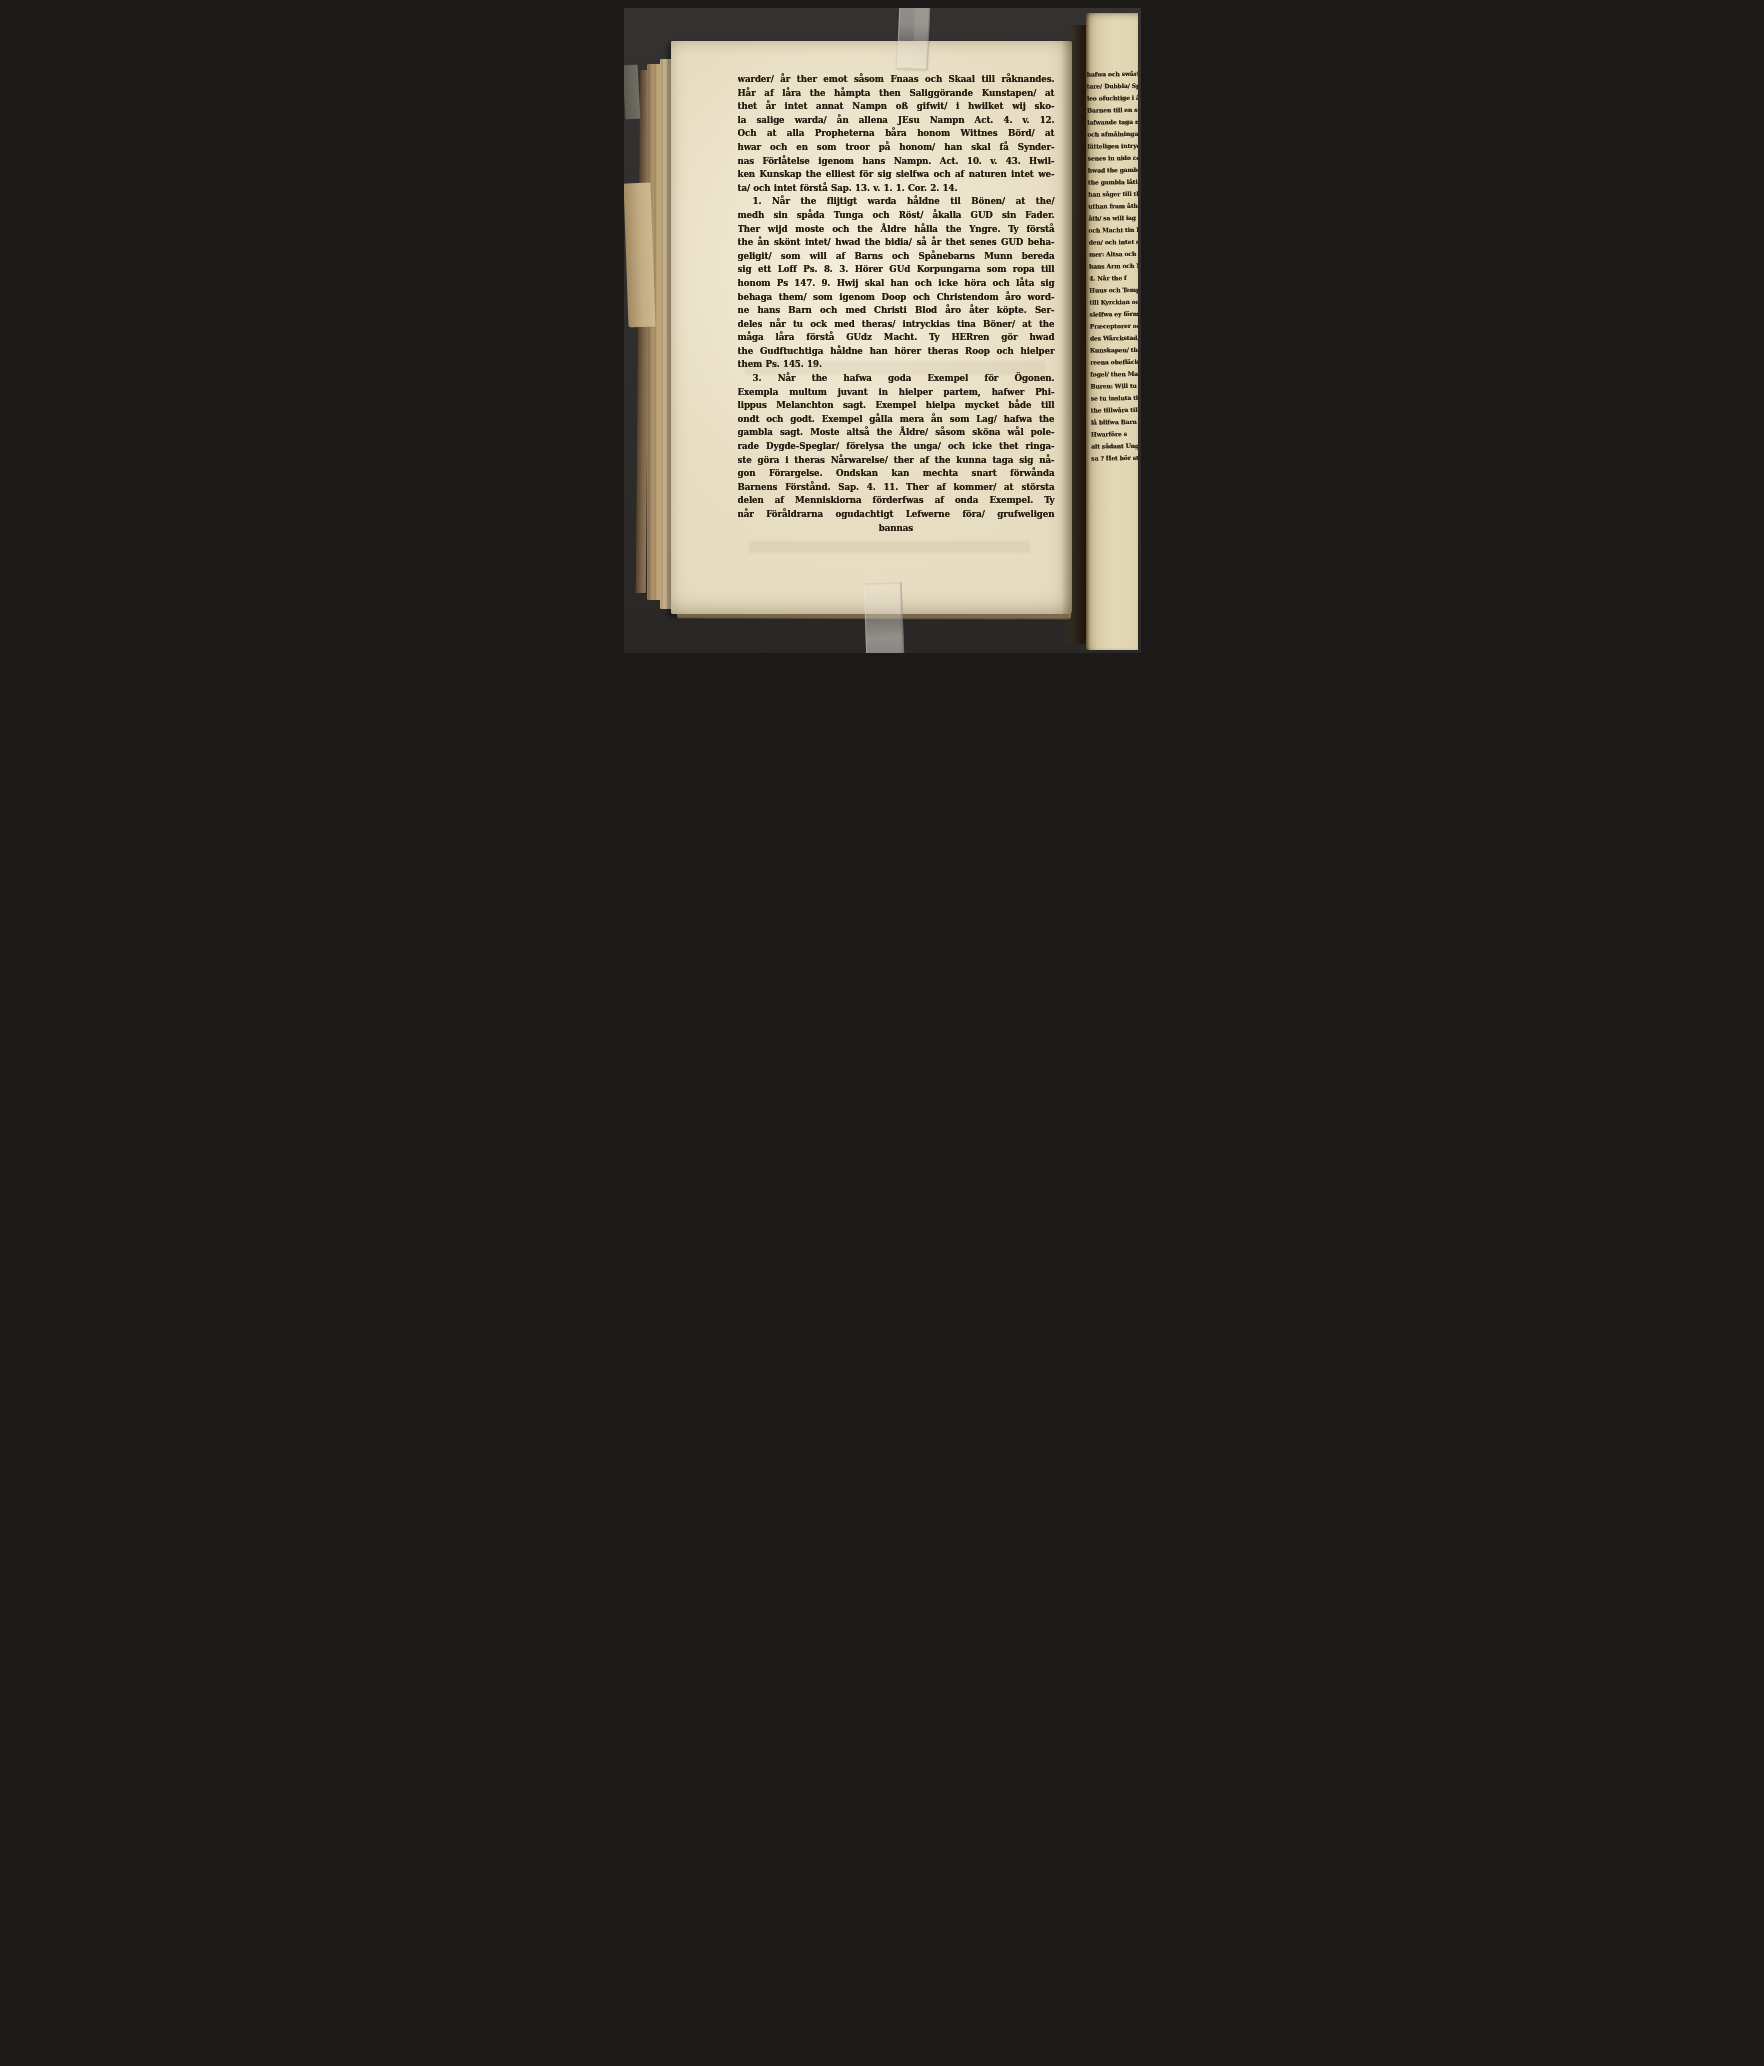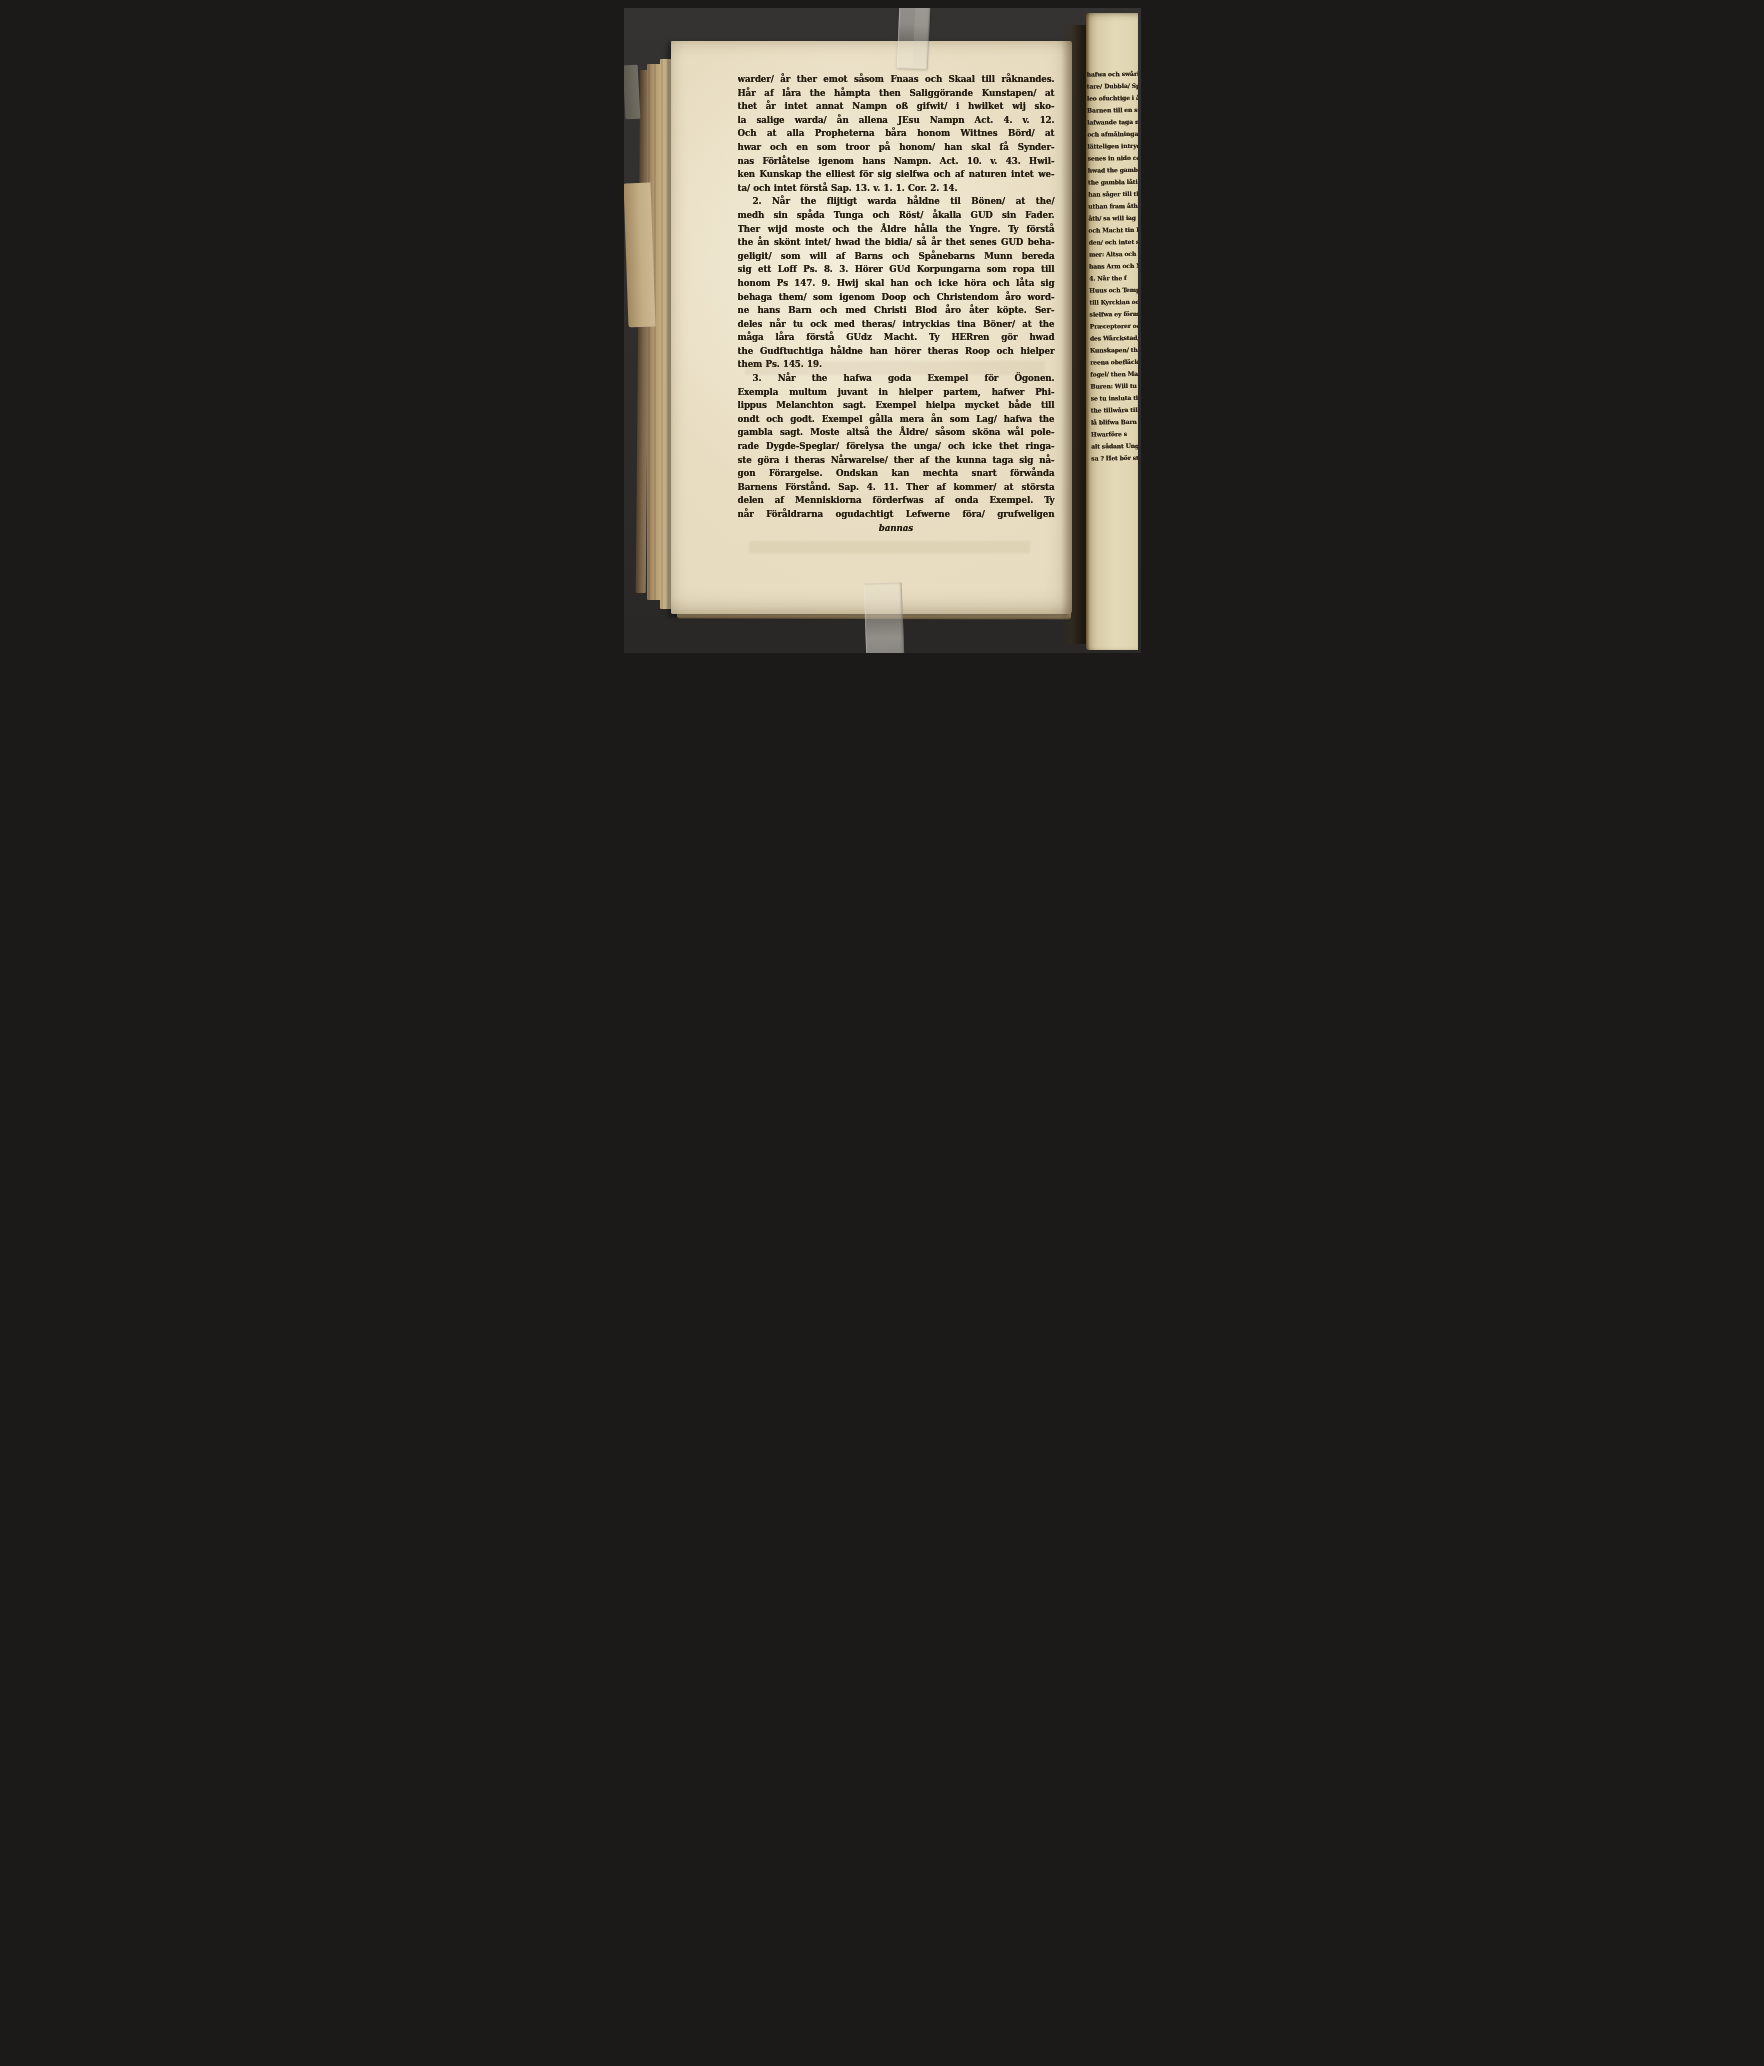--- a/index.html
+++ b/index.html
@@ -43,21 +43,21 @@
   }
   .textblock{position:absolute;left:67px;top:32px;width:317px;color:var(--ink,#221b0f);}
   .tl{
     font-size:8.7px;line-height:13.6px;height:13.6px;overflow:hidden;
     font-weight:700;letter-spacing:-0.1px;word-spacing:0.4px;
     text-align:justify;text-align-last:justify;
     text-shadow:0 0 0.2px rgba(30,20,5,.75);
   }
   .tl.noj{text-align-last:left;}
   .tl.ind{text-indent:15px;}
-  .tl.cw{text-align:center;text-align-last:center;font-style:italic;}
+  .tl.cw{text-align:center;text-align-last:center;}
   .bleed{position:absolute;z-index:3;filter:blur(1.2px);pointer-events:none;}
   .bleed-a{left:121px;top:353px;width:300px;height:14px;background:rgba(125,100,60,.07);}
   .bleed-b{left:125px;top:533px;width:281px;height:12.4px;background:rgba(125,100,60,.085);}
   
   .gutter{position:absolute;left:437px;top:17.4px;width:27px;height:619px;z-index:3;
     background:linear-gradient(90deg,rgba(61,45,22,0) 0%,rgba(61,45,22,.33) 40%,rgba(28,19,8,.72) 78%,rgba(28,19,8,.88) 100%);}
   .page-right{
     position:absolute;left:462px;top:5px;width:52px;height:637px;z-index:4;overflow:hidden;
     border-radius:3.3px 0 0 3.3px;
     background:linear-gradient(90deg,#8a744e 0%,#bfb089 8%,#d8cca8 22%,var(--paper_right,#e5dab8) 55%,#dfd3af 100%);
@@ -95,21 +95,21 @@
 
     <div class="tl">warder/ år ther emot såsom Fnaas och Skaal till råknandes.</div>
         <div class="tl">Hår af låra the håmpta then Saliggörande Kunstapen/ at</div>
         <div class="tl">thet år intet annat Nampn oß gifwit/ i hwilket wij sko-</div>
         <div class="tl">la salige warda/ ån allena JEsu Nampn Act. 4. v. 12.</div>
         <div class="tl">Och at alla Propheterna båra honom Wittnes Börd/ at</div>
         <div class="tl">hwar och en som troor på honom/ han skal få Synder-</div>
         <div class="tl">nas Förlåtelse igenom hans Nampn. Act. 10. v. 43. Hwil-</div>
         <div class="tl">ken Kunskap the elliest för sig sielfwa och af naturen intet we-</div>
         <div class="tl noj">ta/ och intet förstå Sap. 13. v. 1. 1. Cor. 2. 14.</div>
-        <div class="tl ind">2. Når the flijtigt warda håldne til Bönen/ at the/</div>
+        <div class="tl ind">1. Når the flijtigt warda håldne til Bönen/ at the/</div>
         <div class="tl">medh sin spåda Tunga och Röst/ åkalla GUD sin Fader.</div>
         <div class="tl">Ther wijd moste och the Åldre hålla the Yngre.  Ty förstå</div>
         <div class="tl">the ån skönt intet/ hwad the bidia/ så år thet senes GUD beha-</div>
         <div class="tl">geligit/ som will af Barns och Spånebarns Munn bereda</div>
         <div class="tl">sig ett Loff Ps. 8. 3.  Hörer GUd Korpungarna som ropa till</div>
         <div class="tl">honom Ps 147. 9.  Hwij skal han och icke höra och låta sig</div>
         <div class="tl">behaga them/ som igenom Doop och Christendom åro word-</div>
         <div class="tl">ne hans Barn och med Christi Blod åro åter köpte.  Ser-</div>
         <div class="tl">deles når tu ock med theras/ intryckias tina Böner/ at the</div>
         <div class="tl">måga låra förstå GUdz Macht.  Ty HERren gör hwad</div>

